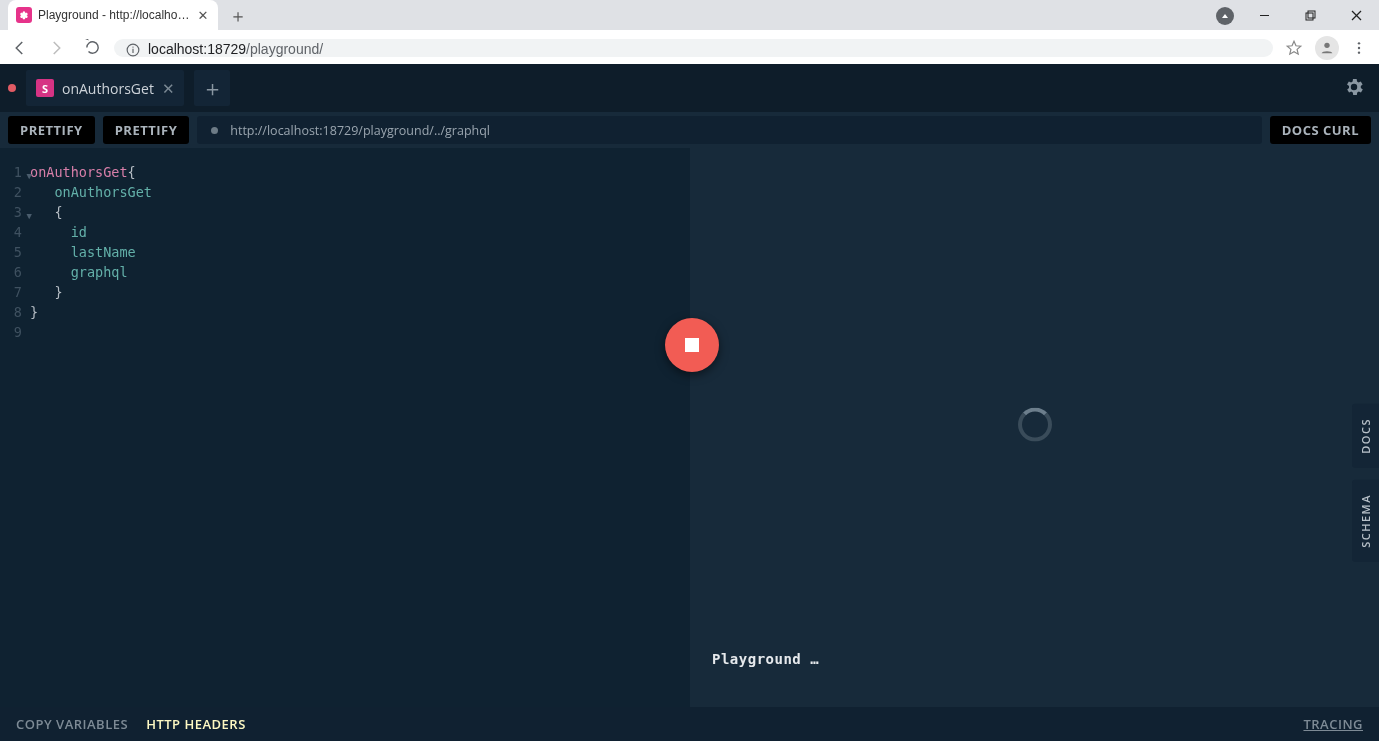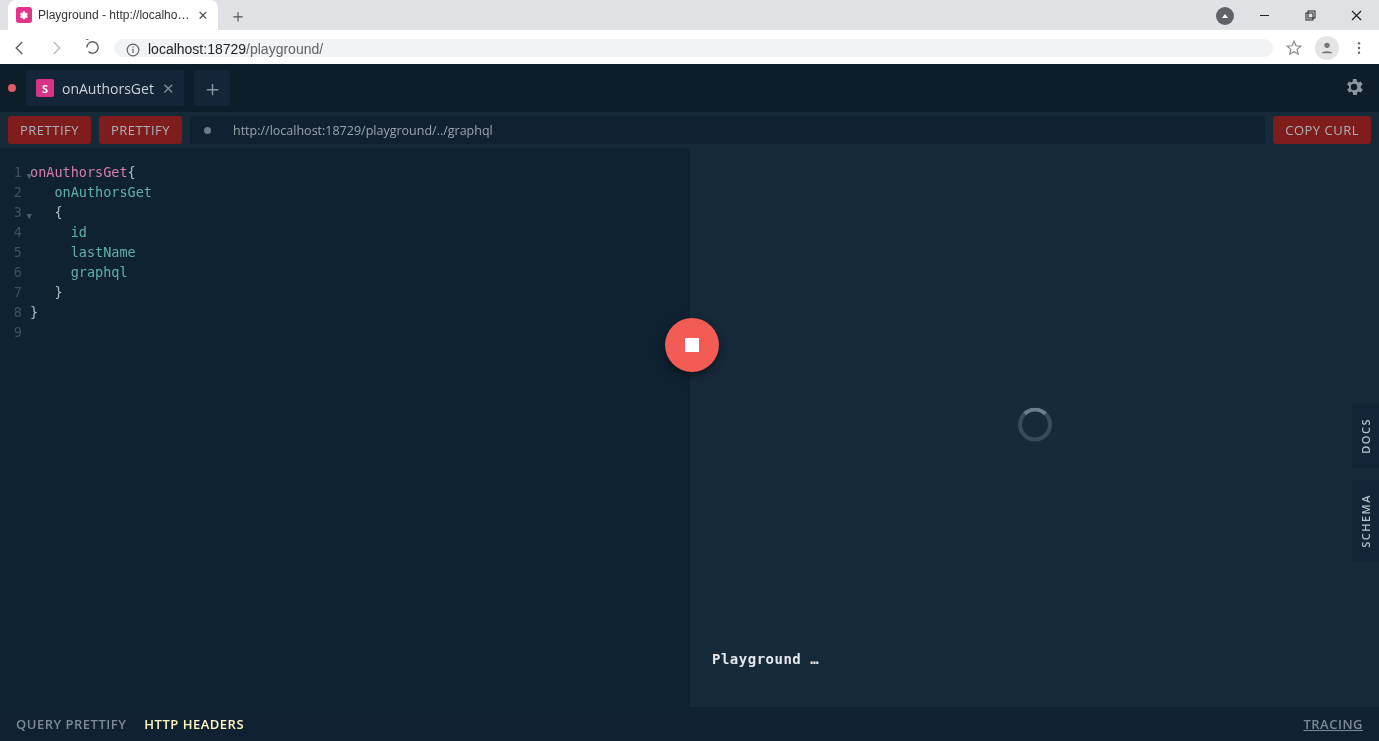--- a/index.html
+++ b/index.html
@@ -33,22 +33,22 @@
   .app-tabs { height:48px; background:#0e1d2a; display:flex; align-items:center; padding:0 8px; gap:10px; position:relative; }
   .dirty-dot { width:8px; height:8px; border-radius:50%; background:#e15b64; }
   .app-tab { height:36px; display:flex; align-items:center; gap:8px; padding:0 10px; background:#132536; border-radius:2px; font-size:14px; color:#ccd2d8; }
   .app-tab .kind-badge { width:18px; height:18px; background:#d63384; border-radius:2px; display:flex; align-items:center; justify-content:center; font-weight:bold; font-size:11px; color:#fff; }
   .app-tab .tab-close { color:#7b8994; font-size:15px; cursor:pointer; }
   .app-newtab { width:36px; height:36px; background:#132536; border-radius:2px; display:flex; align-items:center; justify-content:center; font-size:22px; color:#8a97a2; cursor:pointer; }
   .gear-btn { position:absolute; right:10px; top:8px; width:30px; height:30px; display:flex; align-items:center; justify-content:center; color:#8a97a2; cursor:pointer; }
 
   
   .toolbar { height:36px; display:flex; align-items:center; gap:8px; padding:0 8px; background:#172a3a; }
-  .tb-btn { height:28px; padding:0 12px; display:flex; align-items:center; justify-content:center; background:#7f1d1d; border-radius:3px; font-size:13px; letter-spacing:0.5px; color:#aab3bb; cursor:pointer; font-weight:400;text-align:right; }
-  .endpoint { flex:1; height:28px; background:#102131; border-radius:3px; display:flex; align-items:center; padding:0 14px; gap:22px; font-size:12.5px; color:#9aa5af; }
+  .tb-btn { height:28px; padding:0 12px; display:flex; align-items:center; justify-content:center; background:#000000; border-radius:3px; font-size:13px; letter-spacing:0.5px; color:#aab3bb; cursor:pointer; font-weight:700;text-align:right; }
+  .endpoint { flex:1; height:28px; background:#102131; border-radius:3px; display:flex; align-items:center; padding:0 14px; gap:12px; font-size:12.5px; color:#9aa5af; }
   .ep-dot { width:7px; height:7px; border-radius:50%; background:#6d7b86; }
 
   
   .main { flex:1; display:flex; position:relative; }
   .editor-pane { width:690px; background:#0f2231; position:relative; overflow:hidden; }
   .result-pane { flex:1; background:#172a3a; position:relative; display:flex; flex-direction:column; }
 
   
   .code { font-family:Consolas,Menlo,monospace; font-size:13.5px; line-height:20px; padding:14px 0 0 0; }
   .code .row { display:flex; }
@@ -185,21 +185,21 @@
     </div>
   </div>
 
   <div class="toolbar">
     <div class="tb-btn">PRETTIFY</div>
     <div class="tb-btn">PRETTIFY</div>
     <div class="endpoint">
       <span class="ep-dot"></span>
       <span>http://localhost:18729/playground/../graphql</span>
     </div>
-    <div class="tb-btn">COPY CURL</div>
+    <div class="tb-btn">DOCS CURL</div>
   </div>
 
   <div class="main">
     <div class="editor-pane">
       <div class="code" id="code">
           <div class="row">
             <div class="gutter">1<span class="fold">▼</span></div>
             <div class="ln"><span class="kw">onAuthorsGet</span><span class="brace">{</span></div>
           </div>
           <div class="row">
@@ -246,18 +246,18 @@
       <div class="listening">Playground …</div>
     </div>
 
     <div class="side-tabs">
       <div class="side-tab">DOCS</div>
       <div class="side-tab">SCHEMA</div>
     </div>
   </div>
 
   <div class="bottom-bar">
-    <span class="bt">QUERY PRETTIFY</span>
+    <span class="bt">COPY VARIABLES</span>
     <span class="bt active">HTTP HEADERS</span>
     <span class="tracing">TRACING</span>
   </div>
 
 </div>
 
 </body></html>

